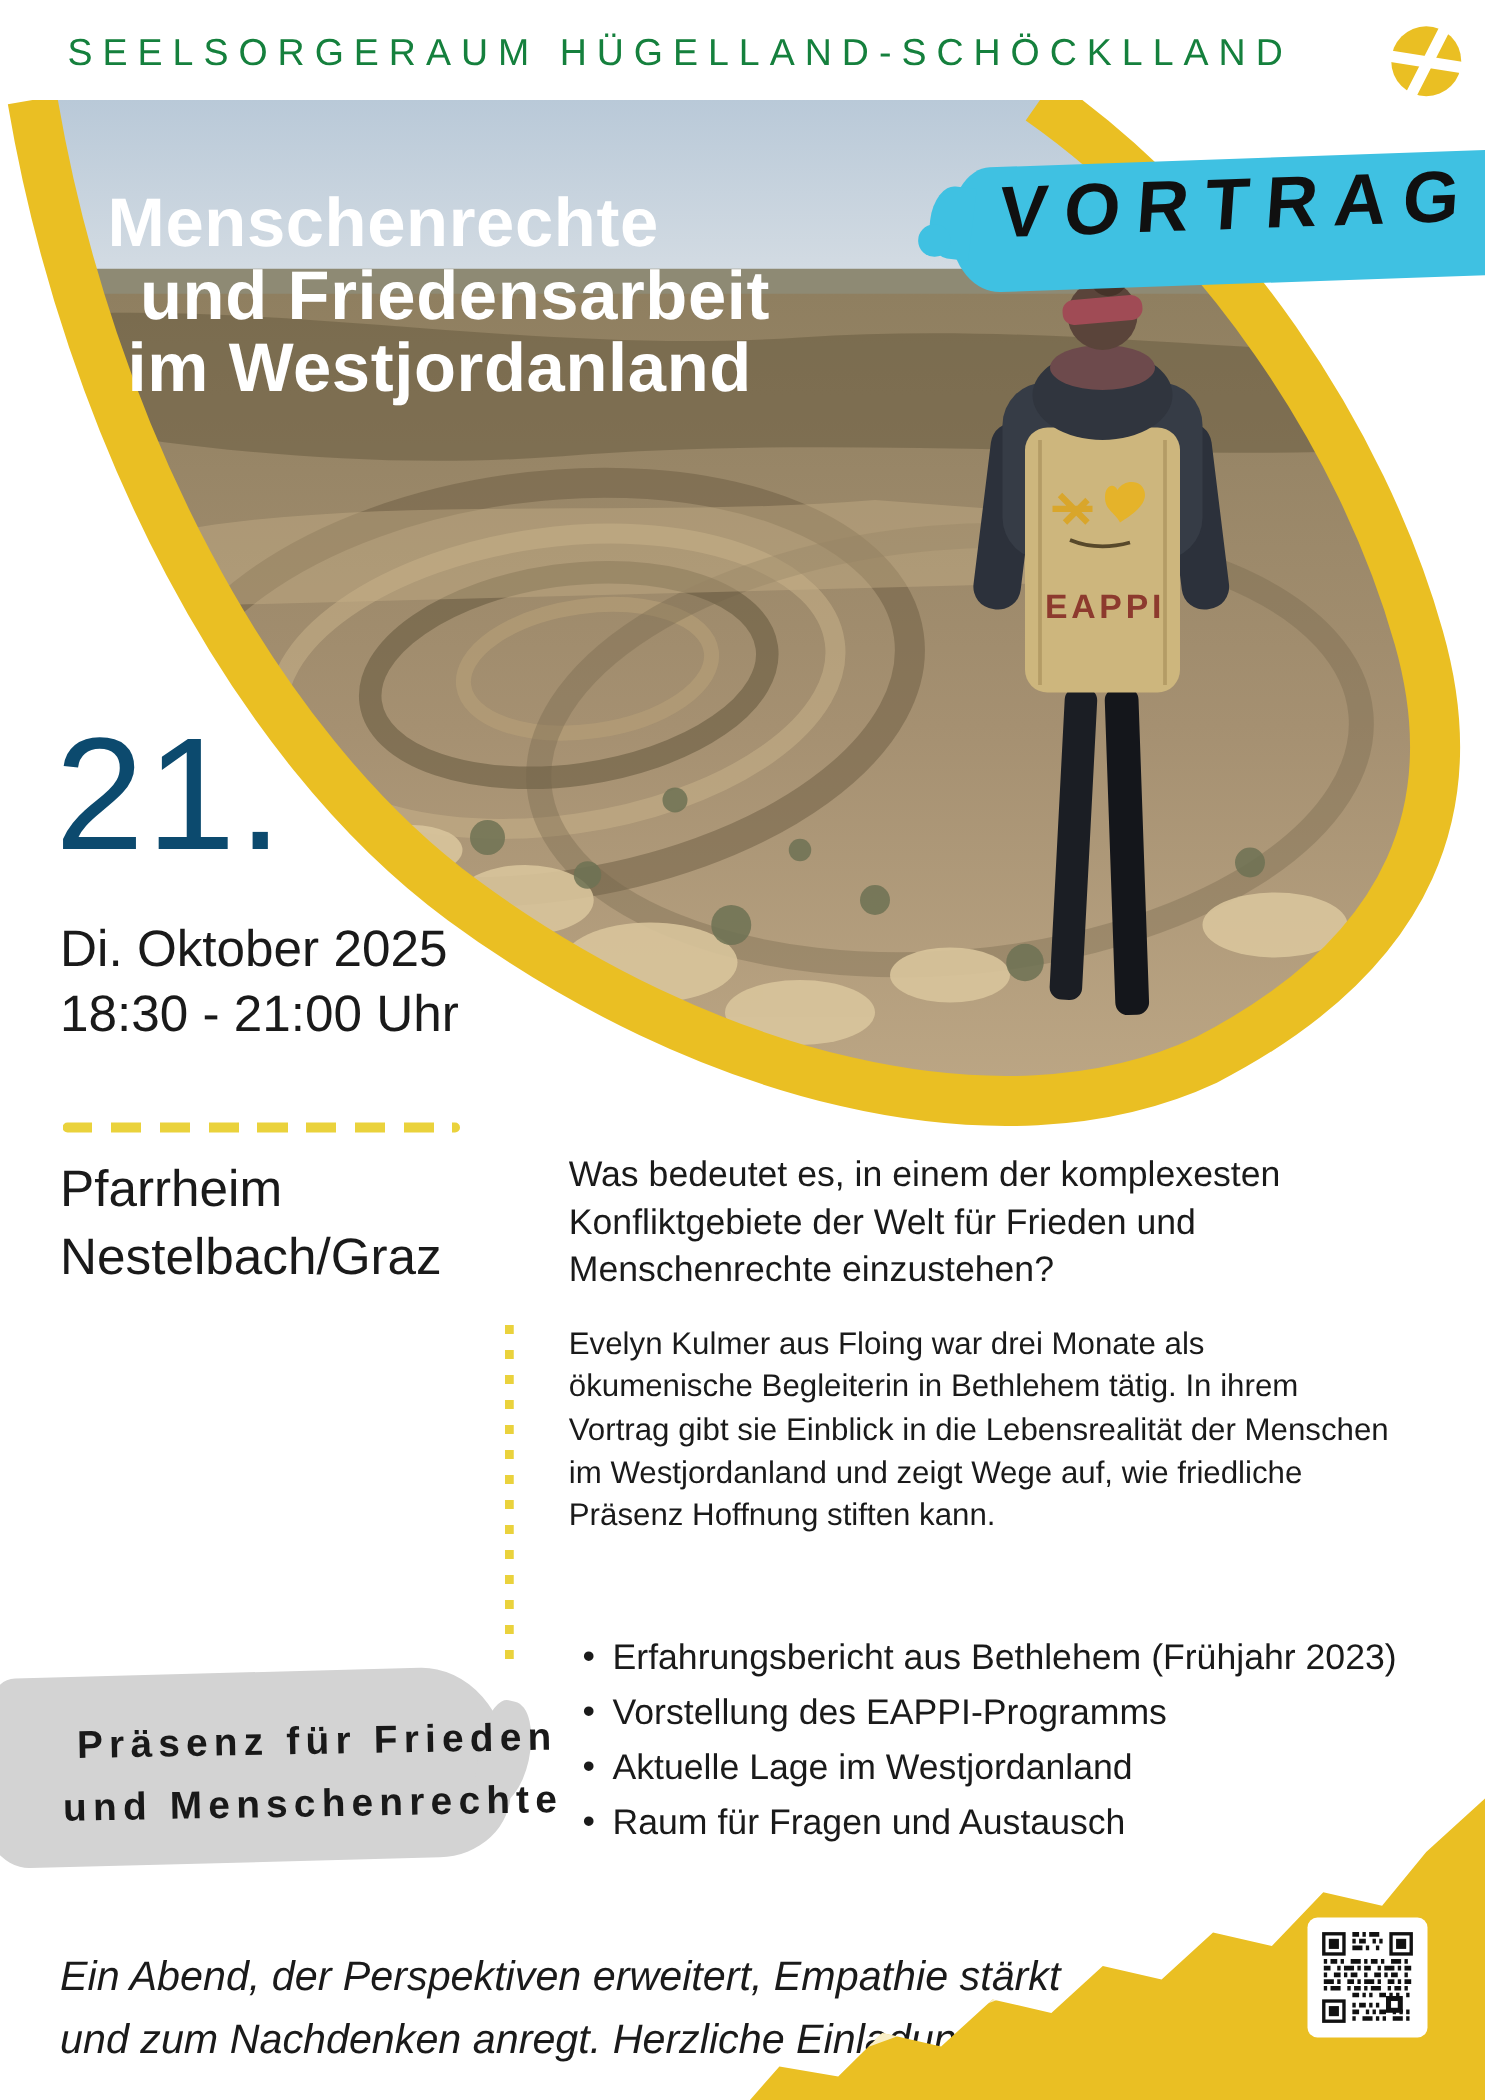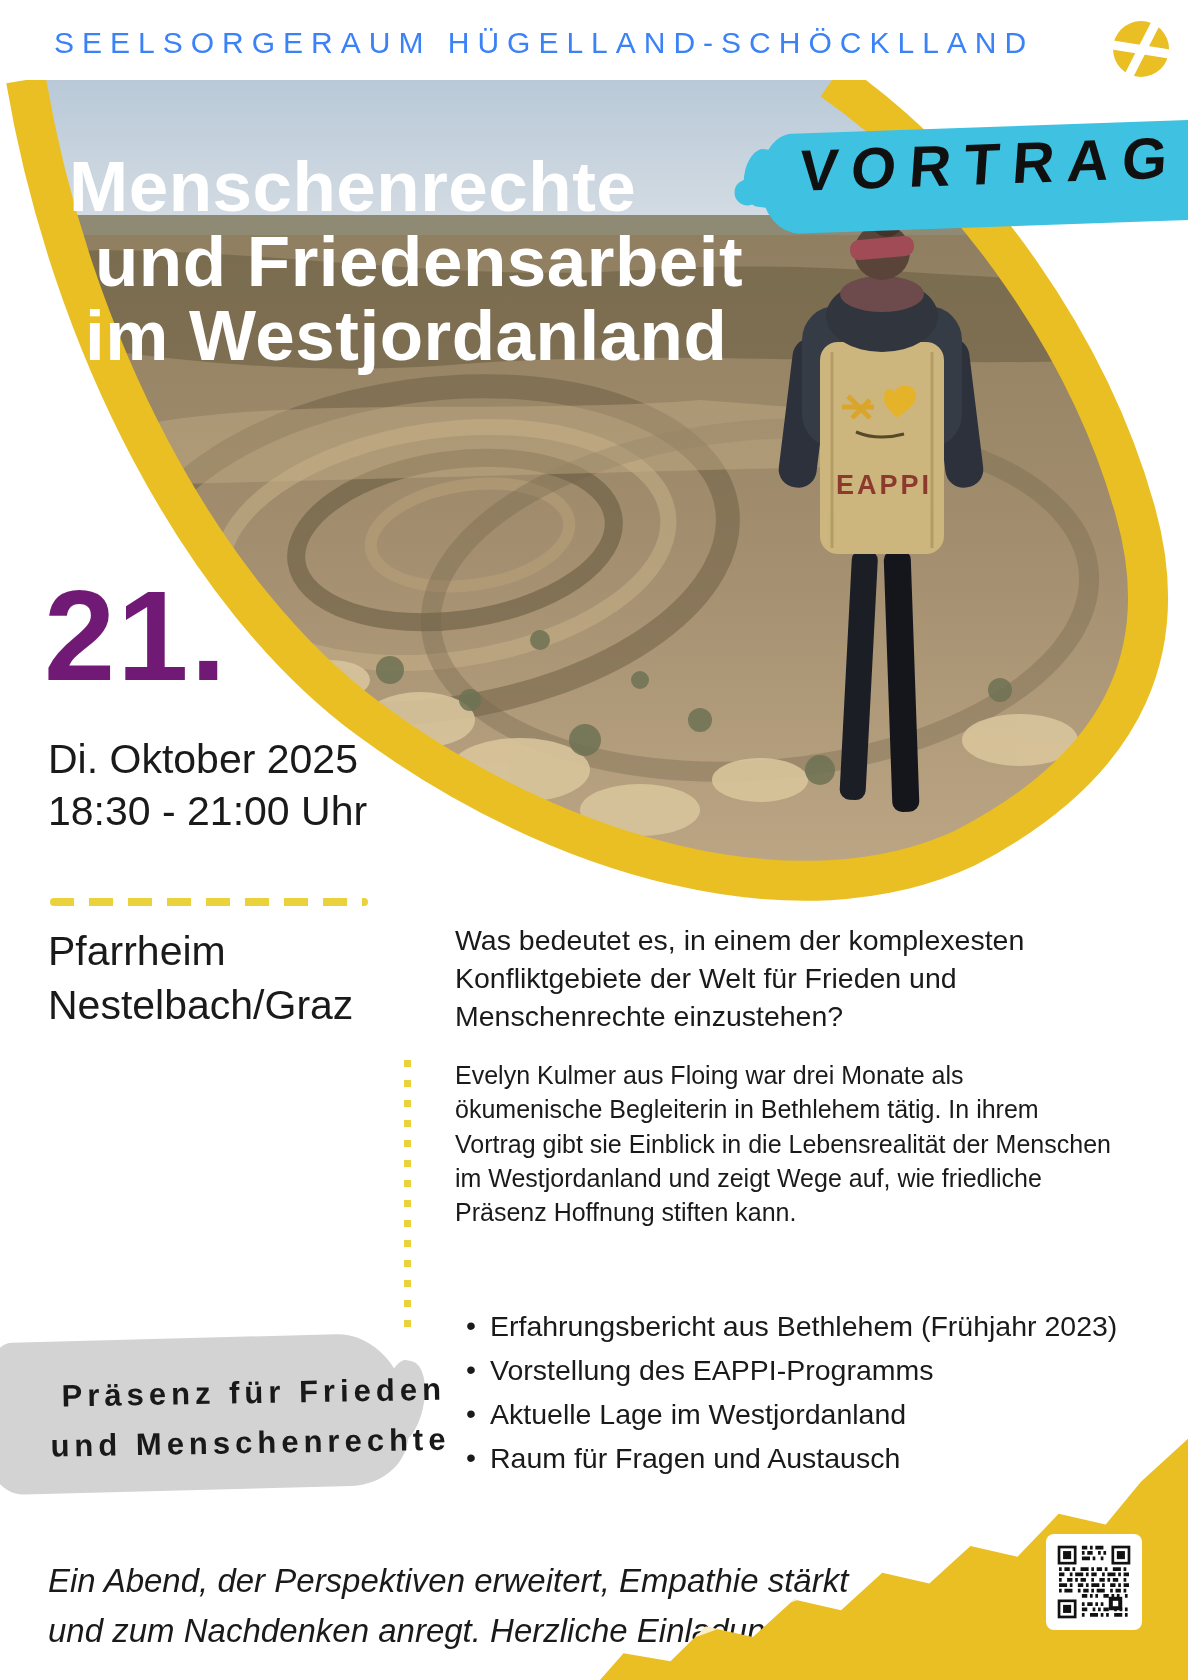--- a/index.html
+++ b/index.html
@@ -1,21 +1,21 @@
 <!DOCTYPE html>
 <html style="--brand-yellow: #EABF23; --accent-yellow: #EAD23C; --brush-cyan: #3FC1E2; --brush-gray: #D3D3D3; --vest-text-maroon: #8D3A2E;"><head>
 <meta charset="utf-8">
 <style>
   html,body{margin:0;padding:0;background:#fff;}
   #poster{position:relative;width:1188px;height:1680px;background:#ffffff;overflow:hidden;
           font-family:"Liberation Sans",sans-serif;color:#1a1a1a;}
 
   
   .header-title{position:absolute;left:54px;top:26px;font-size:30px;font-weight:500;
-                letter-spacing:8px;color:#3b82f6;white-space:nowrap;}
+                letter-spacing:8px;color:#15803d;white-space:nowrap;}
   .logo{position:absolute;left:1110px;top:18px;width:64px;height:64px;}
   .logo .circle{position:absolute;left:3px;top:3px;width:56px;height:56px;border-radius:50%;
                 background:var(--brand-yellow,#EABF23);}
   .logo .bar-v{position:absolute;left:28px;top:-5px;width:9px;height:72px;background:#fff;
                border-radius:3px;transform:rotate(27deg);}
   .logo .bar-h{position:absolute;left:-4px;top:27px;width:70px;height:9px;background:#fff;
                border-radius:3px;transform:rotate(9deg);}
 
   
   .photo-svg{position:absolute;left:0;top:80px;width:1188px;height:840px;}
@@ -26,28 +26,28 @@
               border-radius:60px 0 0 70px / 90px 0 0 90px;}
   .brush-cyan::before{content:"";position:absolute;left:-16px;top:14px;width:34px;height:58px;
               background:inherit;border-radius:50% 0 0 50%;transform:rotate(9deg);}
   .brush-cyan::after{content:"";position:absolute;left:-26px;top:44px;width:26px;height:26px;
               background:inherit;border-radius:50%;}
   .vortrag{position:absolute;left:792px;top:130px;width:396px;text-align:center;
            font-size:58px;font-weight:800;letter-spacing:13px;color:#101010;
            transform:rotate(-2deg) skewX(-6deg);}
 
   
-  .hero-title{position:absolute;left:69px;top:150px;color:#ffffff;font-size:71px;font-weight:600;
+  .hero-title{position:absolute;left:86px;top:150px;color:#ffffff;font-size:55px;font-weight:600;
               line-height:1.05;letter-spacing:0.5px;}
   .hero-title .l2{margin-left:26px;}
   .hero-title .l3{margin-left:16px;}
 
   
-  .big-day{position:absolute;left:44px;top:572px;font-size:128px;font-weight:700;
-           letter-spacing:2px;color:#701a75;line-height:1;}
+  .big-day{position:absolute;left:44px;top:572px;font-size:128px;font-weight:400;
+           letter-spacing:2px;color:#0c4a6e;line-height:1;}
   .date-line{position:absolute;left:48px;top:736px;font-size:41px;font-weight:400;}
   .time-line{position:absolute;left:48px;top:788px;font-size:41px;font-weight:400;}
   .divider-dashed{position:absolute;left:50px;top:898px;width:318px;height:8px;border-radius:4px;
           background:repeating-linear-gradient(90deg,var(--accent-yellow,#EAD23C) 0 24px,transparent 24px 39px);}
   .loc1{position:absolute;left:48px;top:928px;font-size:41px;}
   .loc2{position:absolute;left:48px;top:982px;font-size:41px;}
   .admission{position:absolute;left:48px;top:1082px;font-size:41px;}
 
   
   .intro{position:absolute;left:455px;top:922px;width:655px;font-size:28.5px;font-weight:400;

